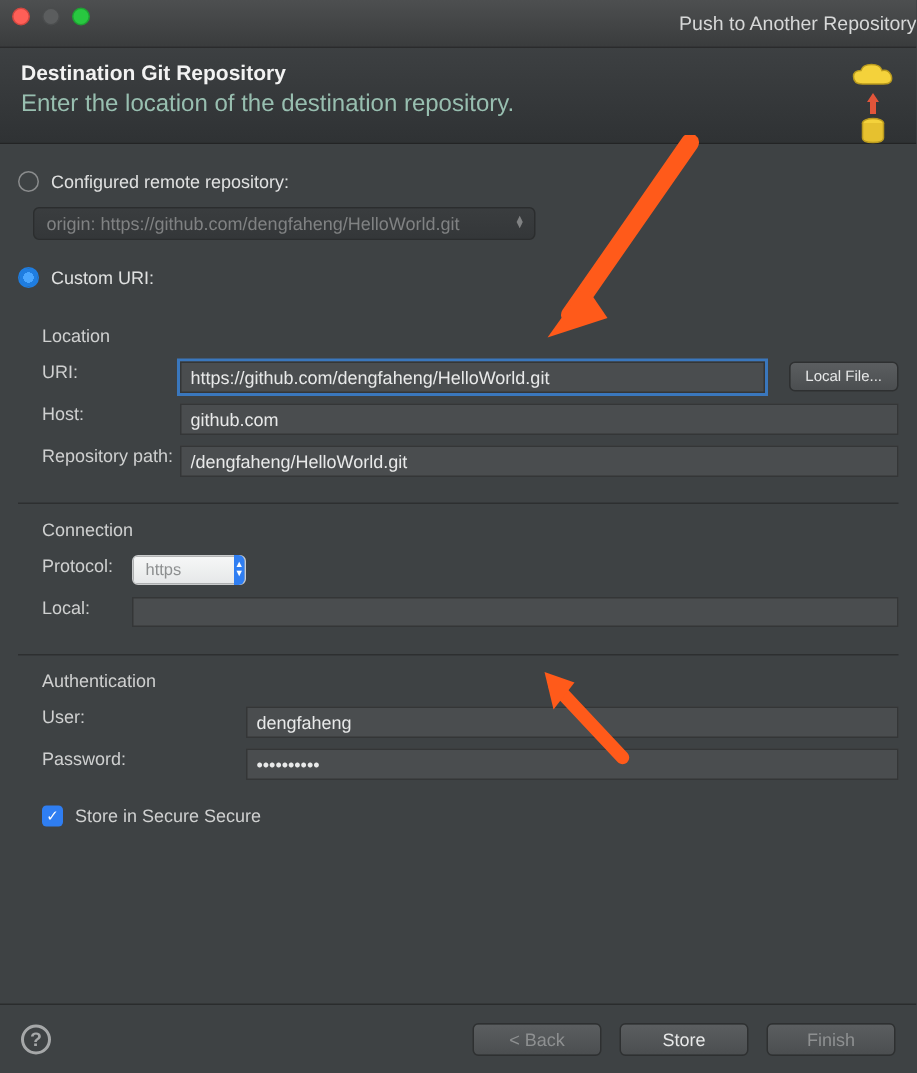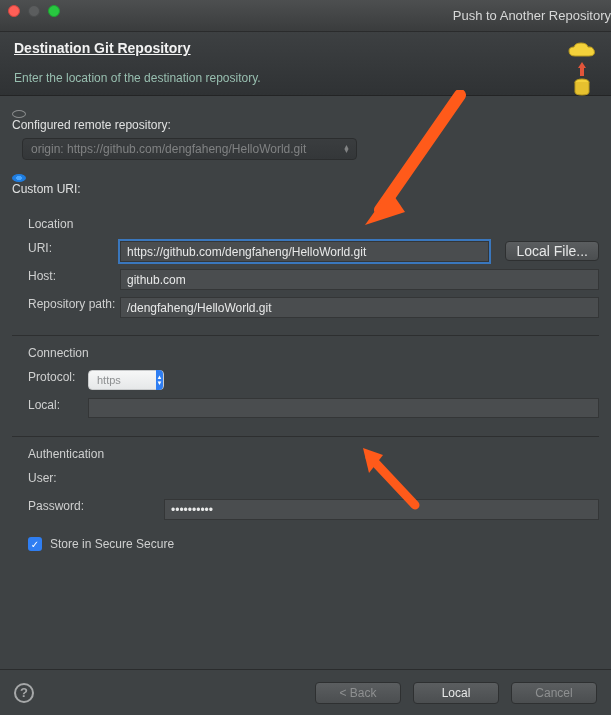--- a/index.html
+++ b/index.html
@@ -33,30 +33,30 @@
   
   .header {
     height: 64px;
     background: linear-gradient(#3d4042, #2f3234);
     border-bottom: 1px solid #232425;
     padding: 8px 14px;
     display: flex;
     justify-content: space-between;
     align-items: flex-start;
   }
-  .header h1 { font-size: 14px; font-weight: 600; color: #f2f2f2; margin-bottom: 15px; text-decoration: underline; }
-  .header .sub { font-size: 12px; color: #98bfb0; }
+  .header h1 { font-size: 14px; font-weight: 600; color: #f2f2f2; margin-bottom: 5px; }
+  .header .sub { font-size: 16px; color: #98bfb0; }
   .header .icons { display:flex; flex-direction:column; align-items:center; gap:2px; padding-top:2px;}
   .cloud { width: 30px; height: 18px; }
   .arrowup { width: 8px; height: 14px; }
   .cyl { width: 18px; height: 18px; }
 
   
   .body { padding: 14px 12px 0 12px; }
-  .radio-row { display: flex; height: 22px; margin-bottom: 6px; flex-direction: column; }
+  .radio-row { display: flex; align-items: center; height: 22px; margin-bottom: 6px; }
   .radio { width: 14px; height: 14px; border-radius: 50%; border: 1px solid #8a8c8d; background: #3e4244; margin-right: 8px; display:flex; align-items:center; justify-content:center;}
   .radio.sel { background: radial-gradient(#4aa6ff 40%, #1f7de0 42%, #1f7de0 100%); border-color:#1f7de0;}
   .radio.sel::after{}
   .radio.unsel::after { content:''; }
   .radio-label { color: #e0e1e1; }
 
   .dropdown {
     margin: 4px 0 14px 10px;
     width: 335px;
     height: 22px;
@@ -89,21 +89,21 @@
   }
   .txt.focused { box-shadow: 0 0 0 2px #3a77bd; }
   .btn-local {
     margin-left: 16px;
     height: 20px;
     padding: 0 10px;
     background: linear-gradient(#5b5e60,#4b4e50);
     border: 1px solid #2e3031;
     border-radius: 4px;
     color: #e7e8e8;
-    font-size: 14px;
+    font-size: 10px;
   }
   .section-hr { height: 1px; background: #2d2f30; margin: 10px 0; }
 
   .proto-select {
     width: 76px; height: 20px;
     background: linear-gradient(#f6f7f7,#e6e8e9);
     border: 1px solid #c9cbcc;
     border-radius: 4px;
     display:flex; align-items:center; justify-content:space-between;
     padding: 0 0 0 8px;
@@ -227,20 +227,21 @@
       <div class="lbl" style="width:60px">Local:</div>
       <input class="txt port-input" value="" style="">
     </div>
   </div>
 
   <div class="section-hr"></div>
   <div class="group-label" style="margin-top:0">Authentication</div>
   <div class="indent">
     <div class="form-row wide">
       <div class="lbl">User:</div>
+      <input class="txt" value="dengfaheng" style="">
     </div>
     <div class="form-row wide">
       <div class="lbl">Password:</div>
       <input class="txt" value="••••••••••" style="">
     </div>
   </div>
   <div class="checkbox-row">
     <div class="chk">✓</div>
     <span>Store in Secure Secure</span>
   </div>
@@ -252,15 +253,15 @@
 </svg>
 <svg class="arrow2" style="left:355px; top:445px; width:70px; height:70px;" viewBox="0 0 70 70">
   <path d="M60 60 L15 12" stroke="#ff5a1a" stroke-width="9" stroke-linecap="round"></path>
   <path d="M8 3 L28 10 L14 28 Z" fill="#ff5a1a"></path>
 </svg>
 
 <div class="footer">
   <div class="help">?</div>
   <div class="spacer"></div>
   <button class="fbtn disabled">&lt; Back</button>
-  <button class="fbtn">Local</button>
-  <button class="fbtn disabled">Cancel</button>
+  <button class="fbtn">Store</button>
+  <button class="fbtn disabled">Finish</button>
 </div>
 
 </body></html>

